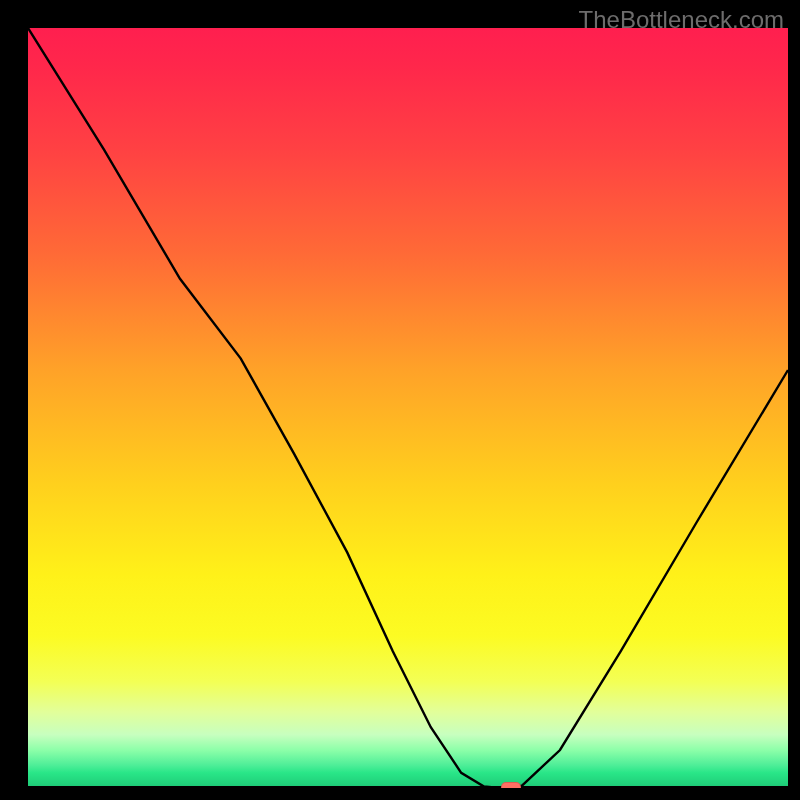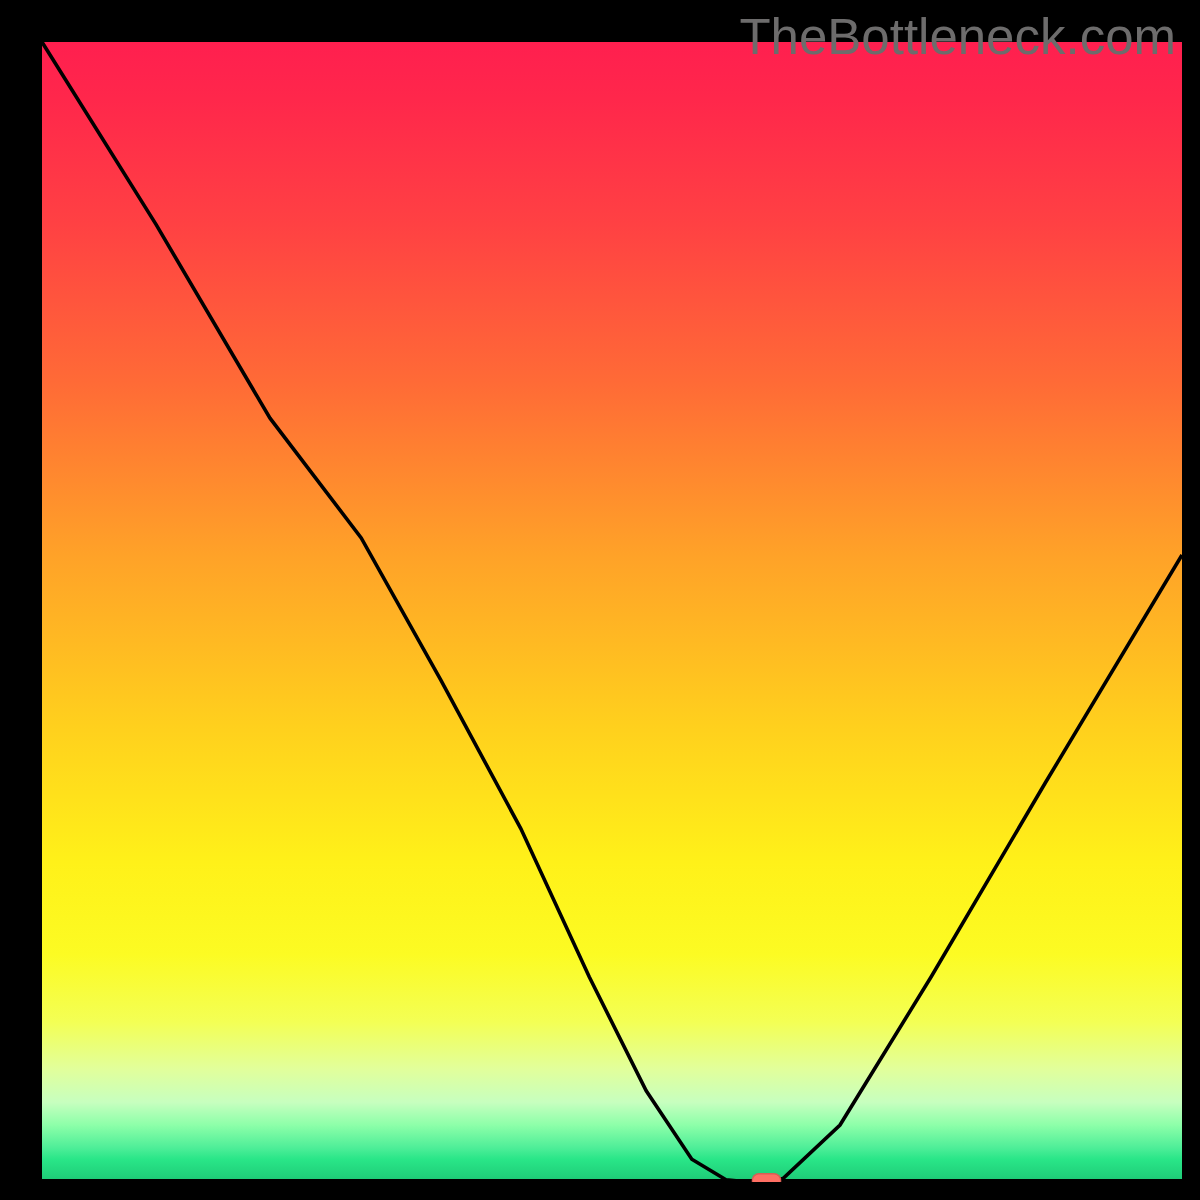--- a/index.html
+++ b/index.html
@@ -14,21 +14,21 @@
     position: relative;
     width: 800px;
     height: 800px;
     background: #000;
   }
   .watermark {
     position: absolute;
     top: 6px;
     right: 16px;
     color: #6d6c6c;
-    font-size: 34px;
+    font-size: 24px;
     font-family: Arial, sans-serif;
     z-index: 10;
   }
   .plot {
     position: absolute;
     left: 28px;
     top: 28px;
     width: 760px;
     height: 760px;
     overflow: hidden;

